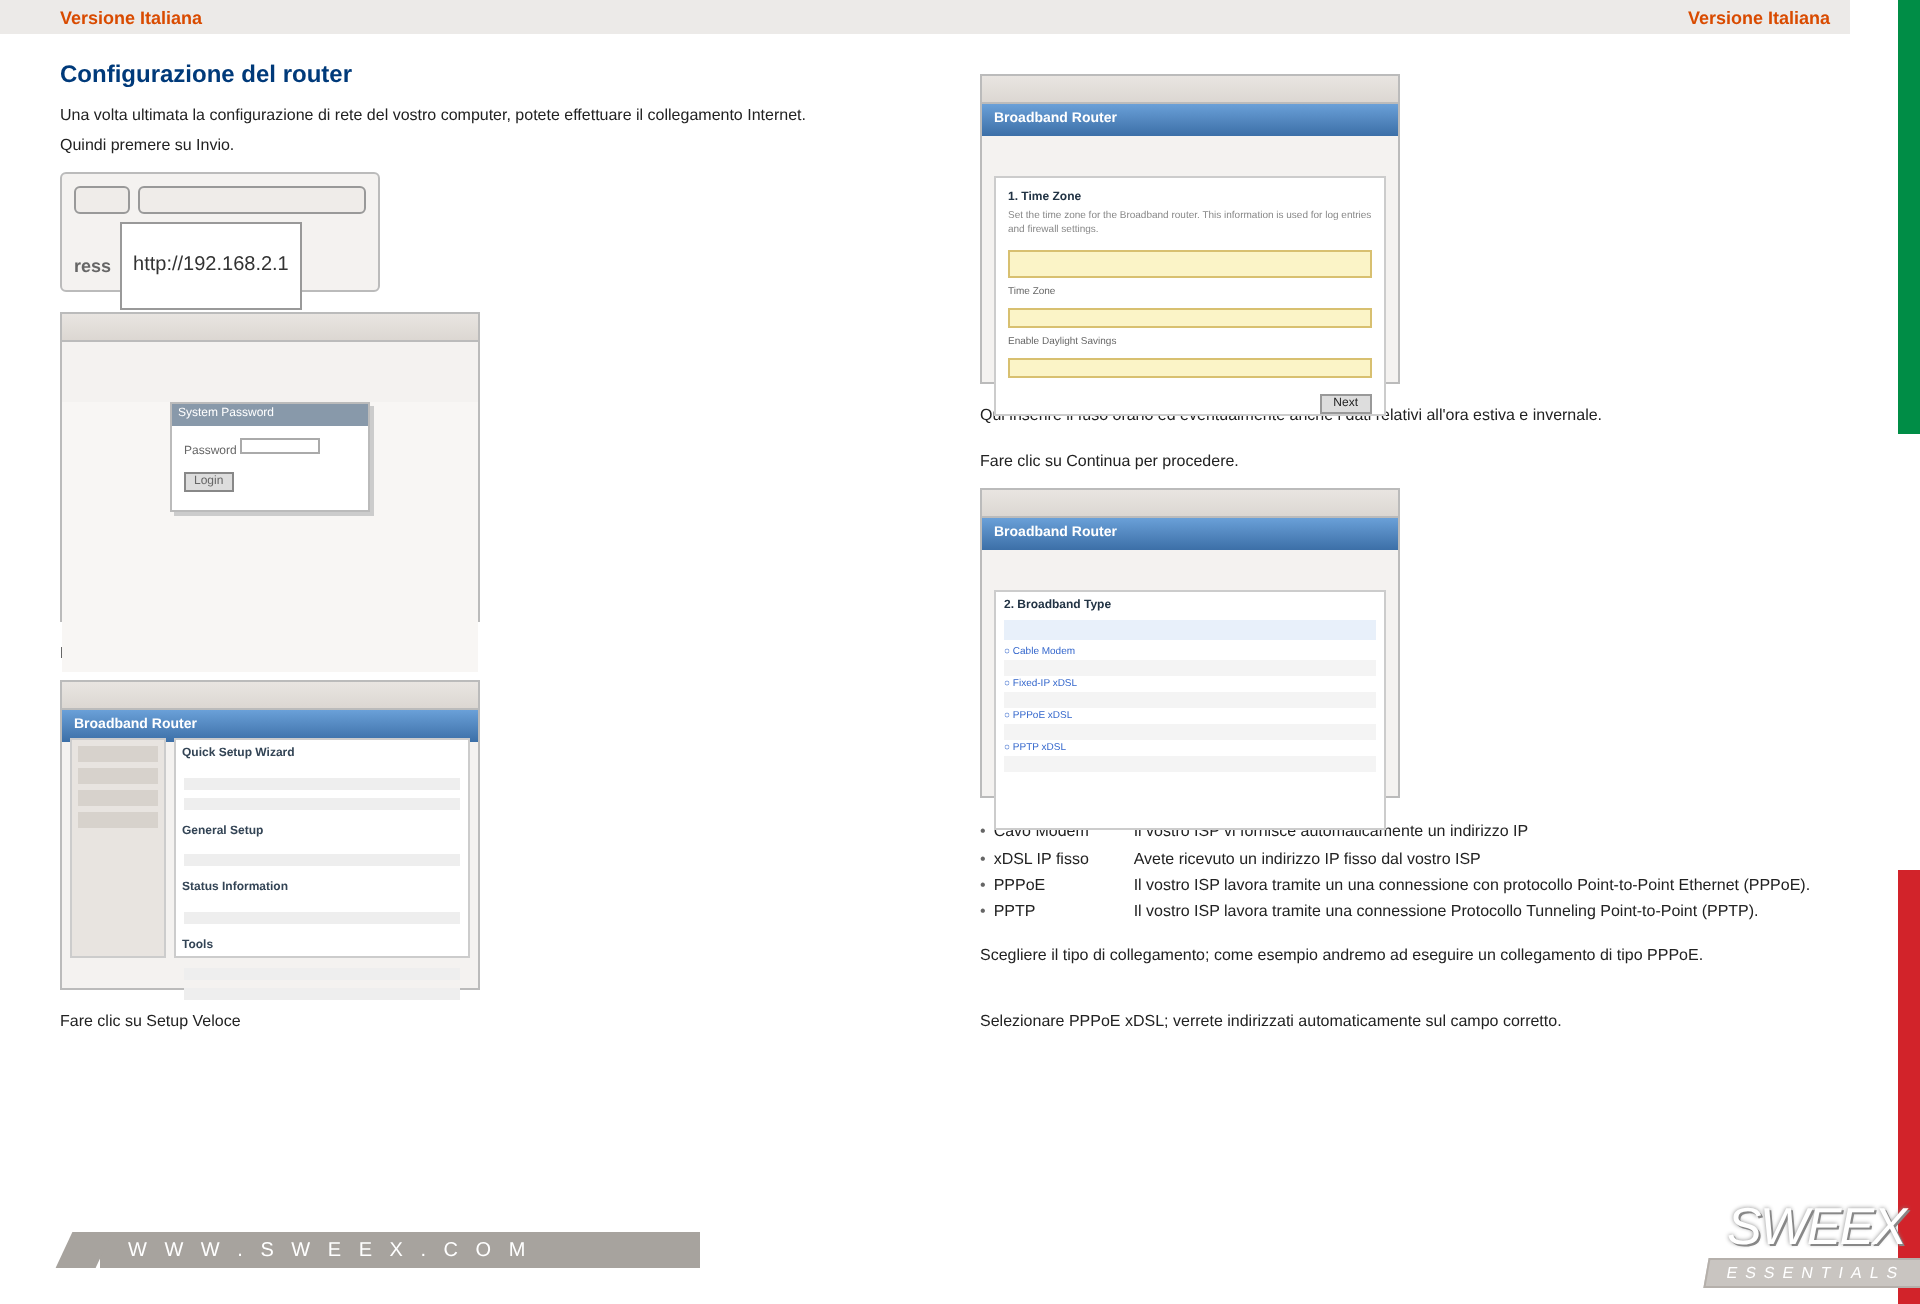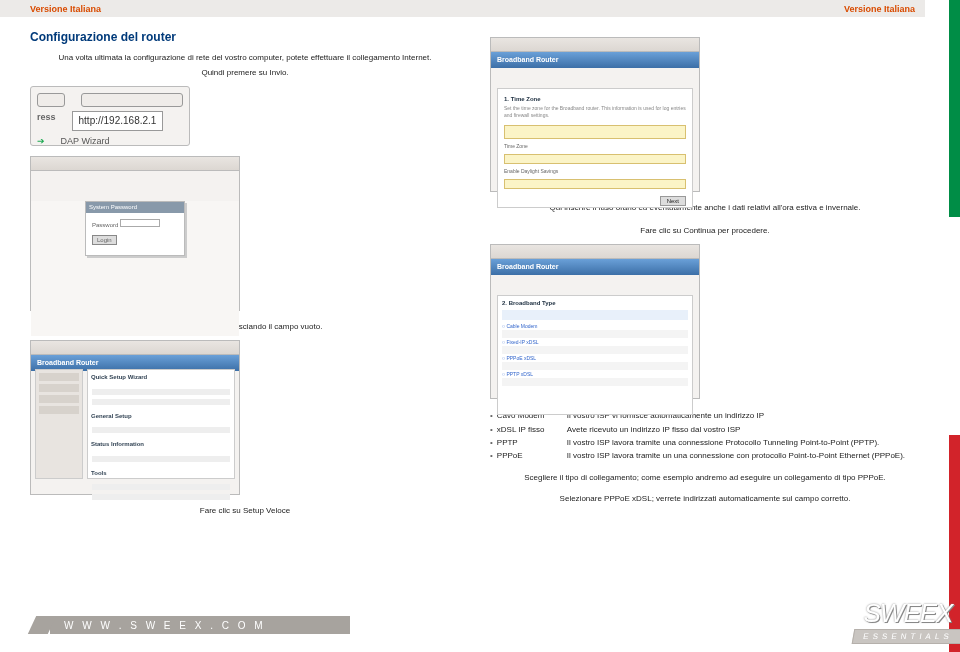--- a/index.html
+++ b/index.html
@@ -38,51 +38,51 @@
   .flag-strip .w { background: #ffffff; flex: 1; }
   .flag-strip .r { background: #d2232a; flex: 1; }
 
   .page {
     display: flex;
     width: 925px;
     padding: 12px 0 0 30px;
     gap: 30px;
   }
   .col { width: 430px; font-size: 8px; line-height: 1.4; color: #222; }
-  .col p { margin-bottom: 4px; text-align: center; }
+  .col p { margin-bottom: 4px; }
   h3.title {
     color: #003a7a;
     font-size: 12px;
     font-weight: bold;
     margin-bottom: 6px;
   }
   .shot {
     background: #f4f2f0;
     border: 1px solid #bbb;
     margin: 8px 0 10px 0;
     position: relative;
   }
   .shot .addr {
     background:#fff;
     border:1px solid #999;
-    padding:2px 6px;
+    padding:14px 6px;
     font-family: Verdana, sans-serif;
     font-size:10px;
     color:#333;
   }
   .shot-toolbar {
     background: linear-gradient(#e9e5e1,#dcd7d2);
     height: 14px;
     border-bottom:1px solid #bbb;
   }
   .shot-body {
     background: #f8f6f4;
   }
   .shot1 { width: 160px; height: 60px; padding: 6px; display:flex; flex-direction:column; gap:4px; border-radius:3px;}
-  .shot1 .row { display:flex; gap:16px; }
+  .shot1 .row { display:flex; align-items:center; gap:4px; }
   .pill { border:1px solid #999; background:#efece9; border-radius:3px; height:14px; flex:0 0 28px;}
   .shot2 { width: 210px; height: 155px; }
   .shot2 .inner { background:#fff; margin:30px auto 0; width:100px; height:55px; border:1px solid #bbb; box-shadow: 2px 2px 0 #ccc; }
   .shot3 { width: 210px; height: 155px; }
   .shot3 .side { position:absolute; left:4px; top:28px; width:48px; height:110px; background:#e8e4e0; border:1px solid #ccc;}
   .shot3 .mainp { position:absolute; left:56px; top:28px; right:4px; height:110px; background:#fff; border:1px solid #ccc;}
   .shot3 .line { height:6px; background:#eee; margin:4px;}
   .shot4 { width: 210px; height: 155px; }
   .shot4 .content { background:#fff; margin:20px 6px 6px 6px; height:120px; border:1px solid #ccc; padding:6px;}
   .shot4 .sel { background:#fbf4c7; border:1px solid #d8c070; height:14px; margin:4px 0;}
@@ -267,31 +267,31 @@
     <ul class="conn">
       <li>
           <span class="k">Cavo Modem</span>
           <span class="v">Il vostro ISP vi fornisce automaticamente un indirizzo IP</span>
         </li>
       <li>
           <span class="k">xDSL IP fisso</span>
           <span class="v">Avete ricevuto un indirizzo IP fisso dal vostro ISP</span>
         </li>
       <li>
+          <span class="k">PPPoE</span>
+          <span class="v">Il vostro ISP lavora tramite un una connessione con protocollo Point-to-Point Ethernet (PPPoE).</span>
+        </li>
+      <li>
           <span class="k">PPTP</span>
           <span class="v">Il vostro ISP lavora tramite una connessione Protocollo Tunneling Point-to-Point (PPTP).</span>
         </li>
-      <li>
-          <span class="k">PPPoE</span>
-          <span class="v">Il vostro ISP lavora tramite un una connessione con protocollo Point-to-Point Ethernet (PPPoE).</span>
-        </li>
     </ul>
 
     <p>Scegliere il tipo di collegamento; come esempio andremo ad eseguire un collegamento di tipo PPPoE.</p>
-    <p style="margin-top:10px;">Selezionare PPPoE xDSL; verrete indirizzati automaticamente sul campo corretto.</p>
+    <p style="margin-top:22px;">Selezionare PPPoE xDSL; verrete indirizzati automaticamente sul campo corretto.</p>
   </div>
 </div>
 
 <div class="footer">
   <div class="bar">W W W . S W E E X . C O M</div>
   <div class="logo">
     <div class="sweex">SWEEX</div>
     <div class="ess">ESSENTIALS</div>
   </div>
 </div>

